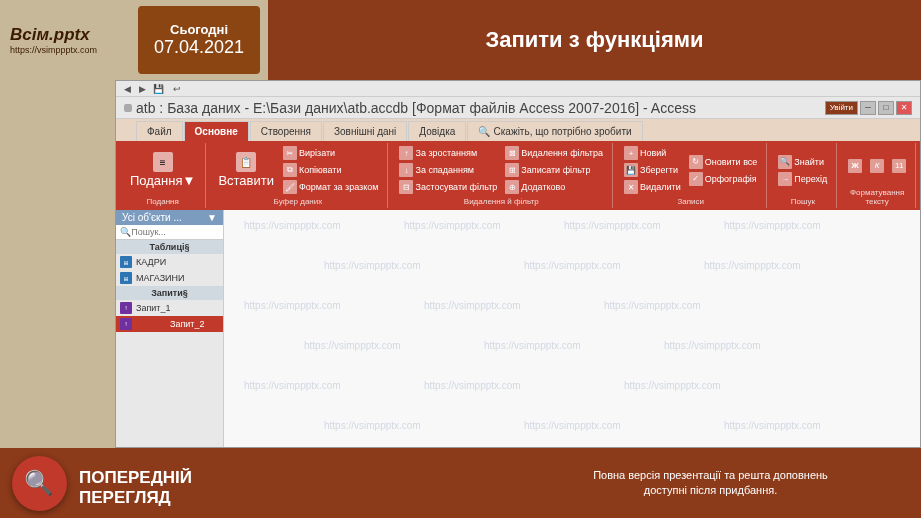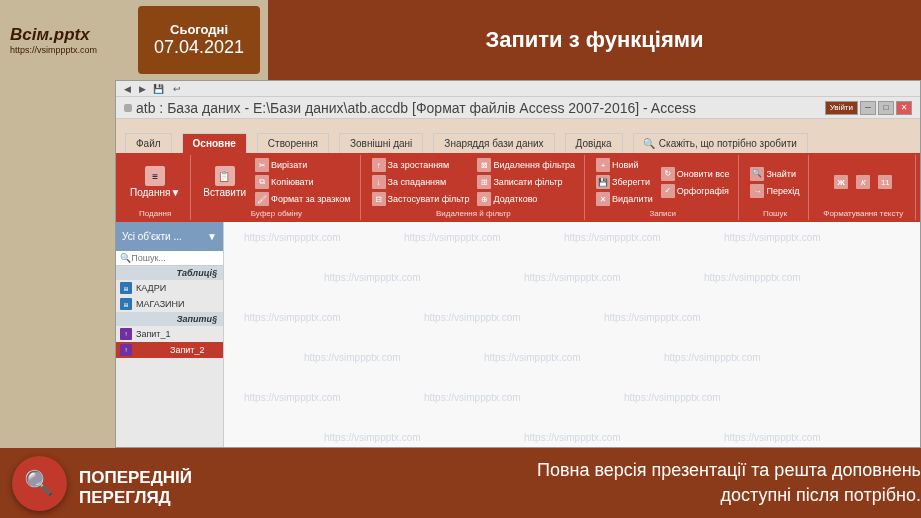--- a/index.html
+++ b/index.html
@@ -153,24 +153,24 @@
     .titlebar-btn.ujity {
       background: #8b3a1a;
       color: white;
       font-size: 8px;
       padding: 0 4px;
       width: auto;
     }
     .ribbon-tabs {
       display: flex;
       background: #e8d5c4;
-      height: 34px;
+      height: 22px;
       align-items: flex-end;
-      padding-left: 9px;
-      gap: 10px;
+      padding-left: 20px;
+      gap: 1px;
     }
     .ribbon-tab {
       padding: 2px 10px;
       font-size: 10px;
       color: #333;
       background: #e8d5c4;
       border: 1px solid #ccc;
       border-bottom: none;
       cursor: pointer;
       height: 20px;
@@ -223,21 +223,21 @@
       width: 20px;
       height: 20px;
       background: rgba(255,255,255,0.6);
       border-radius: 2px;
       display: flex;
       align-items: center;
       justify-content: center;
       font-size: 10px;
     }
     .ribbon-btn .label {
-      font-size: 10px;
+      font-size: 13px;
       color: white;
       text-align: left;
       margin-top: 1px;
     }
     .ribbon-btn-small {
       display: flex;
       align-items: center;
       gap: 2px;
       padding: 1px 3px;
       cursor: pointer;
@@ -275,21 +275,21 @@
       background: #e8e8e8;
       border-right: 1px solid #ccc;
       display: flex;
       flex-direction: column;
       flex-shrink: 0;
     }
     .nav-header {
       background: #7b9cbf;
       color: white;
       font-size: 10px;
-      padding: 9px 6px;
+      padding: 2px 6px;
       display: flex;
       align-items: center;
       justify-content: space-between;
     }
     .nav-search {
       display: flex;
       align-items: center;
       padding: 2px 4px;
       background: white;
       border-bottom: 1px solid #ccc;
@@ -301,26 +301,25 @@
       width: 75px;
     }
     .nav-search-icon {
       font-size: 9px;
       color: #666;
     }
     .nav-section-header {
       background: #d0d8e0;
       font-size: 9px;
       font-weight: bold;
-      padding: 2px 6px;
+      padding: 2px 16px;
       color: #333;
       display: flex;
       align-items: center;
-      justify-content: flex-end;
-      font-style: italic;
+      justify-content: center;
     }
     .nav-item {
       display: flex;
       align-items: center;
       gap: 4px;
       padding: 2px 4px;
       font-size: 9px;
       color: #333;
       cursor: pointer;
     }
@@ -402,23 +401,23 @@
       margin-top: 10px;
     }
     .preview-label {
       font-size: 17px;
       font-weight: bold;
       color: white;
       text-transform: uppercase;
       line-height: 1.2;
     }
     .bottom-description {
-      font-size: 18px;
-      color: white;
-      text-align: right;
+      font-size: 11px;
+      color: white;
+      text-align: center;
       flex: 1;
       line-height: 1.4;
     }
 
     
     .wm-container {
       position: absolute;
       top: 0; left: 0; right: 0; bottom: 0;
       pointer-events: none;
       overflow: hidden;
@@ -492,21 +491,20 @@
         <div class="titlebar-btn">□</div>
         <div class="titlebar-btn close-btn">✕</div>
       </div>
     </div>
 
     <div class="ribbon-tabs">
       <div class="ribbon-tab">Файл</div>
       <div class="ribbon-tab active">Основне</div>
       <div class="ribbon-tab">Створення</div>
       <div class="ribbon-tab">Зовнішні дані</div>
-      <div class="ribbon-tab">Знаряддя бази даних</div>
       <div class="ribbon-tab">Довідка</div>
       <div class="ribbon-tab">🔍 Скажіть, що потрібно зробити</div>
     </div>
 
     <div class="ribbon-toolbar">
 
       <div class="ribbon-group">
         <div class="ribbon-group-content">
           <div class="ribbon-btn">
             <div class="icon">≡</div>
@@ -530,21 +528,21 @@
             <div class="ribbon-btn-small">
               <div class="icon-sm">⧉</div>
               <span>Копіювати</span>
             </div>
             <div class="ribbon-btn-small">
               <div class="icon-sm">🖌</div>
               <span>Формат за зразком</span>
             </div>
           </div>
         </div>
-        <div class="ribbon-group-label">Буфер обміну</div>
+        <div class="ribbon-group-label">Буфер даних</div>
       </div>
 
       <div class="ribbon-group">
         <div class="ribbon-group-content">
           <div class="ribbon-col">
             <div class="ribbon-btn-small">
               <div class="icon-sm">↑</div>
               <span>За зростанням</span>
             </div>
             <div class="ribbon-btn-small">
@@ -725,15 +723,15 @@
 
 <div class="bottom-bar">
   <div class="preview-badge">
     <span class="preview-icon">🔍</span>
   </div>
   <div class="preview-text-area">
     <div class="preview-label">ПОПЕРЕДНІЙ<br>ПЕРЕГЛЯД</div>
   </div>
   <div class="bottom-description">
     <div>Повна версія презентації та решта доповнень</div>
-    <div>доступні після потрібно.</div>
+    <div>доступні після придбання.</div>
   </div>
 </div>
 
 </body></html>

